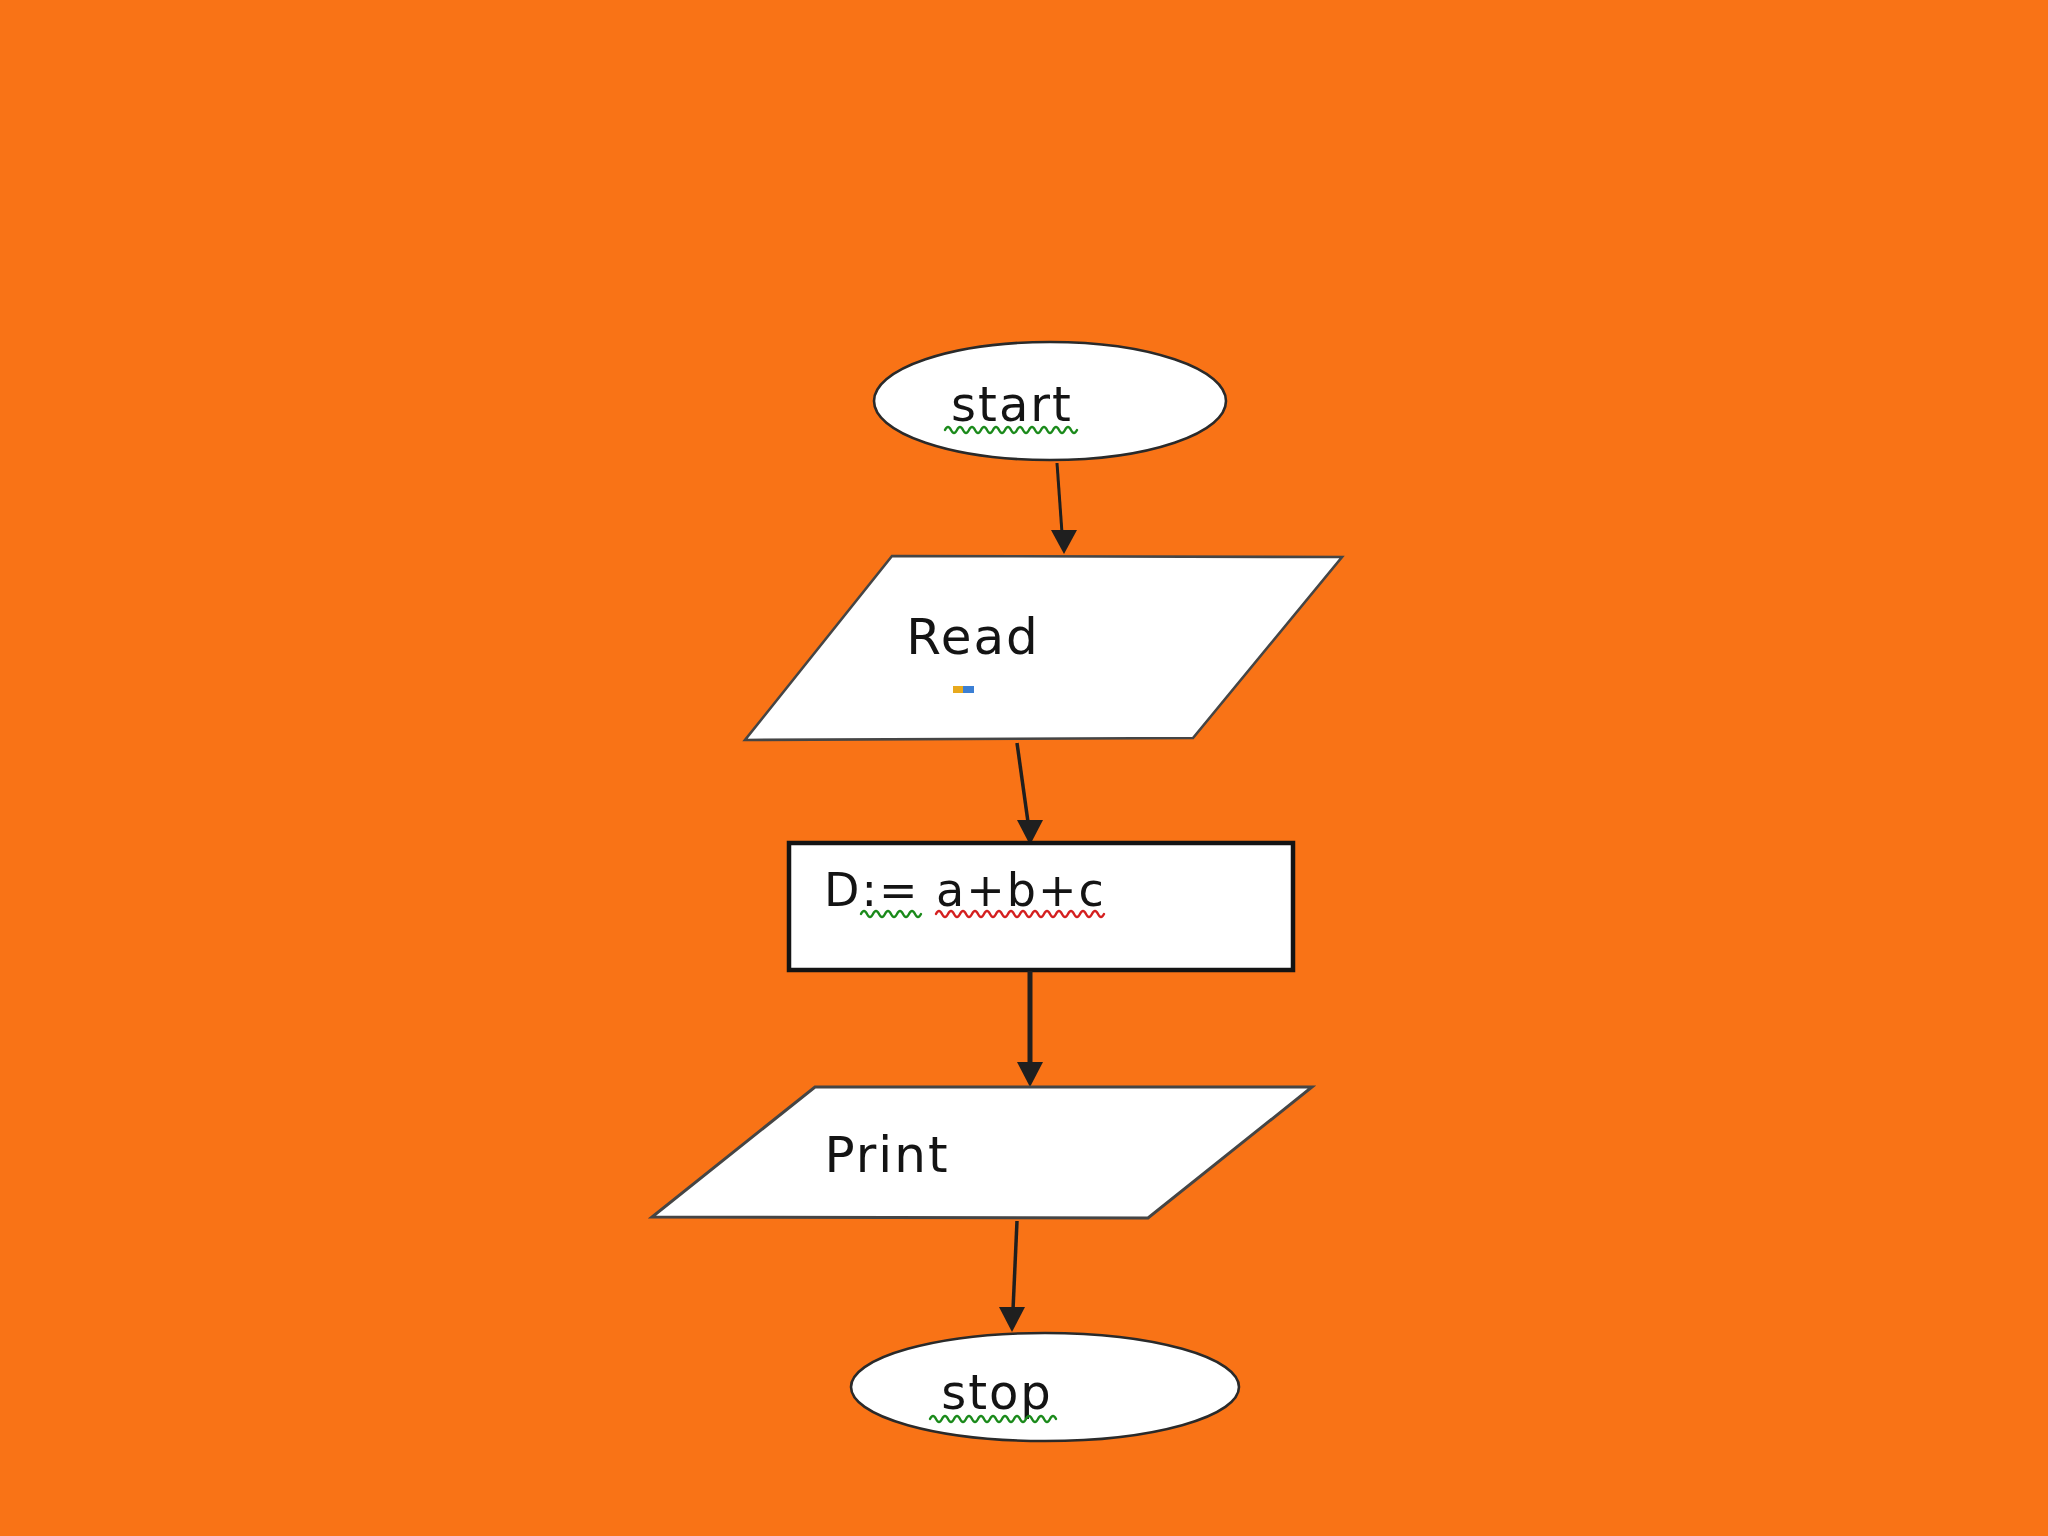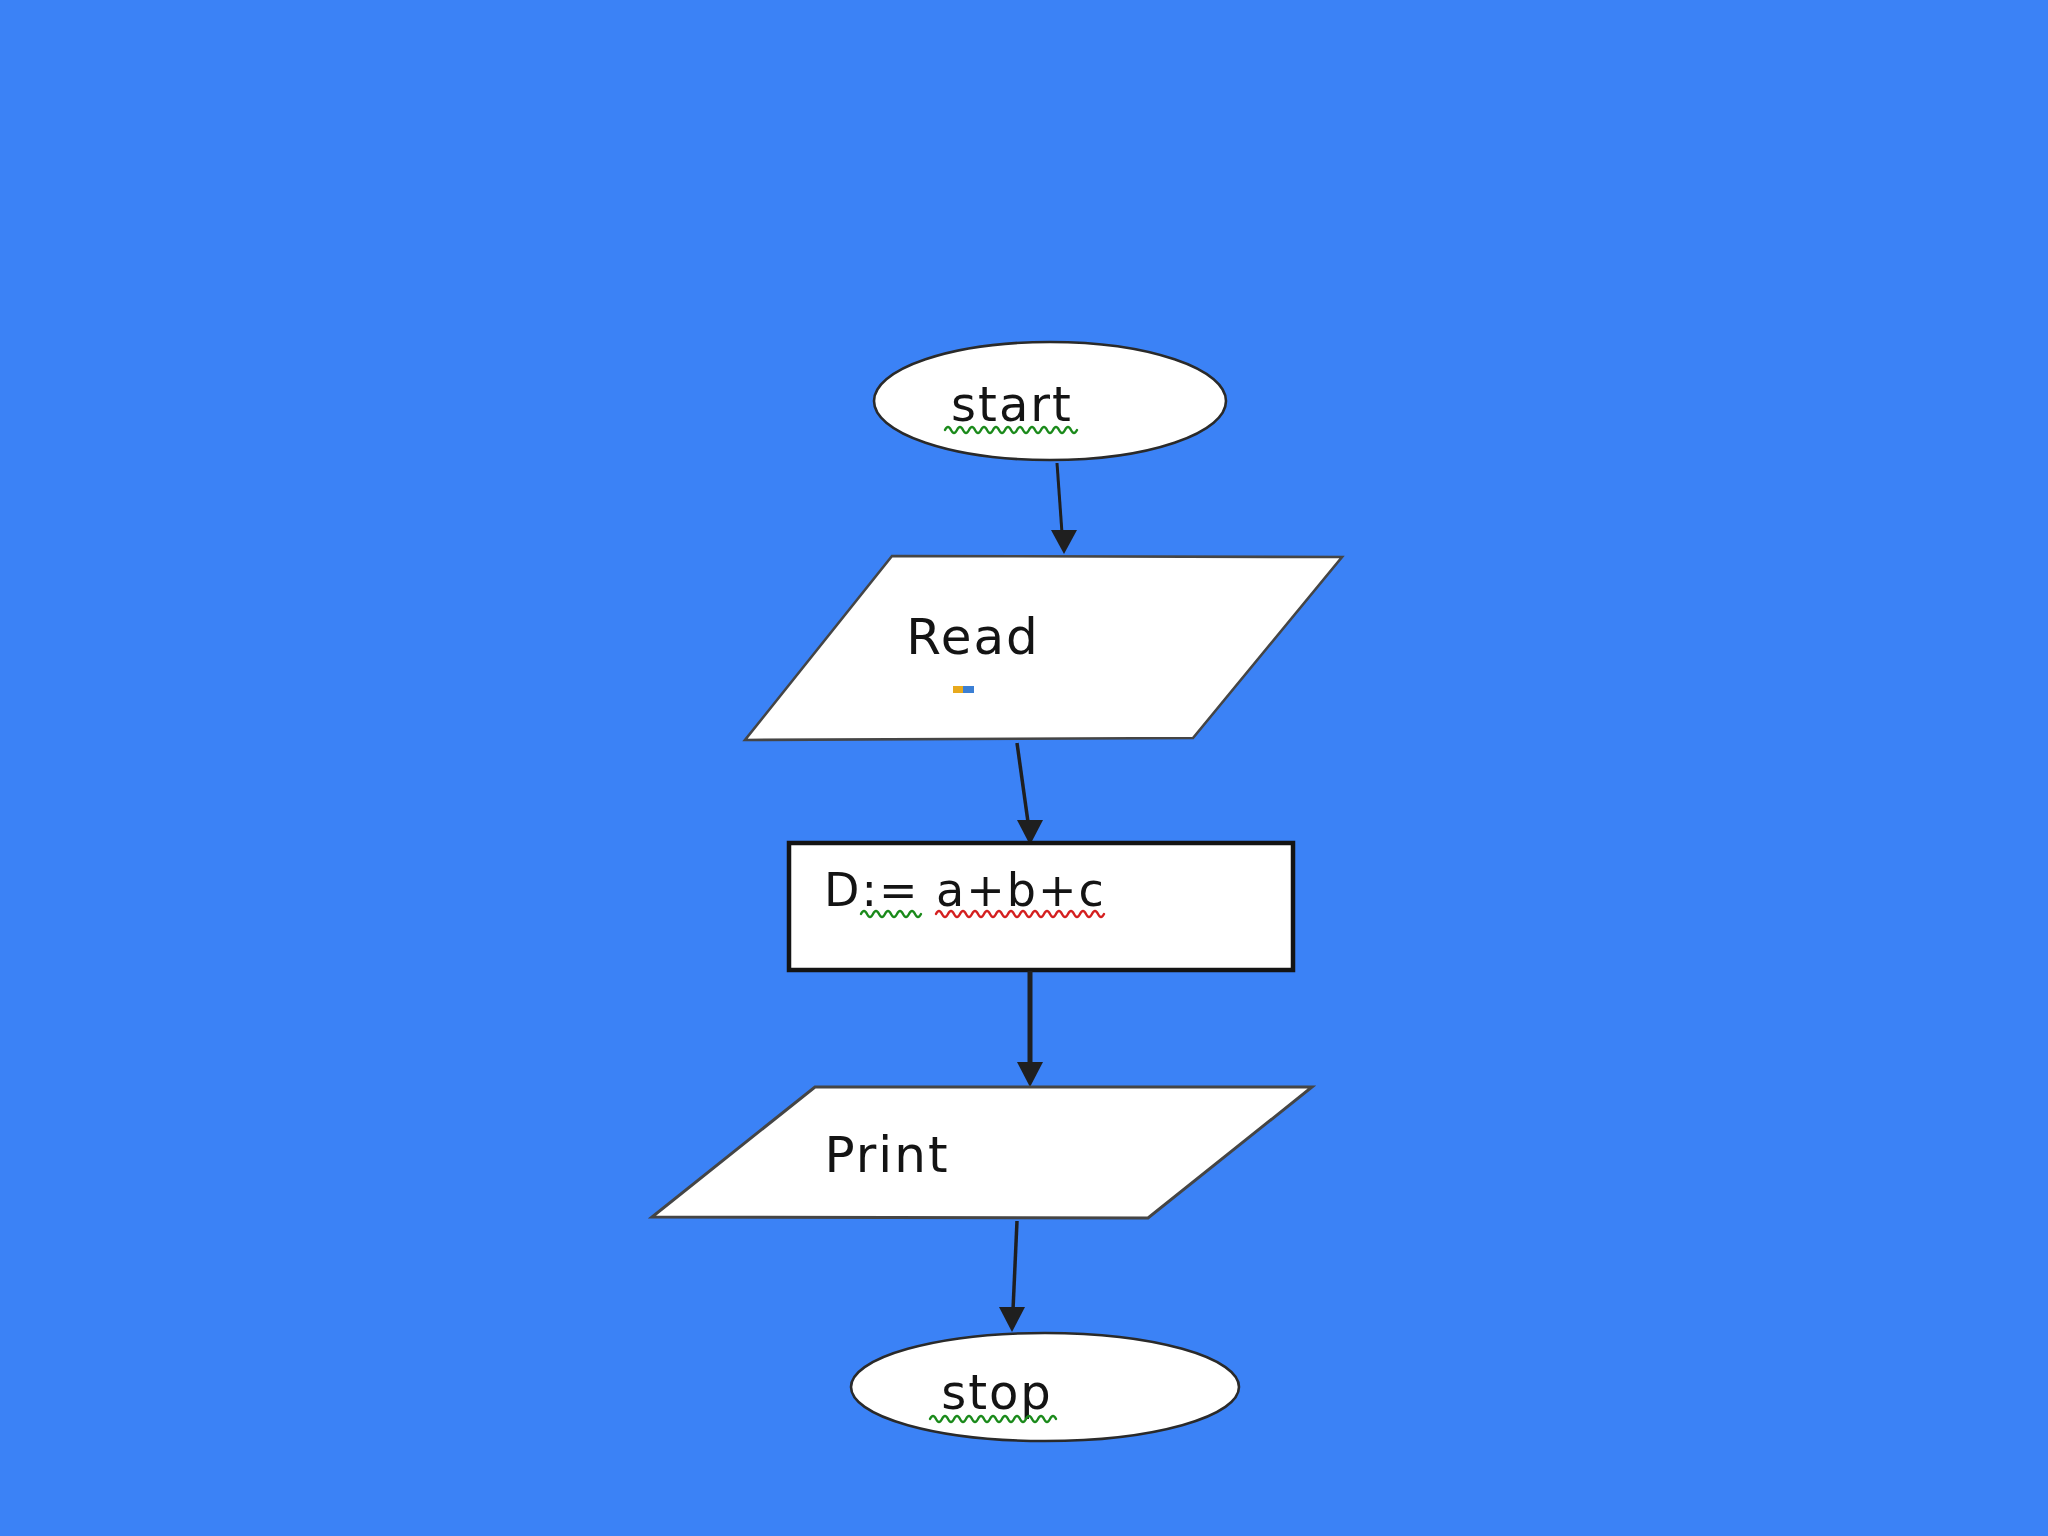--- a/index.html
+++ b/index.html
@@ -4,21 +4,21 @@
 <style>
   html, body {
     margin: 0;
     padding: 0;
     background: #ffffff;
   }
   .page {
     position: relative;
     width: 2048px;
     height: 1536px;
-    background: #3b82f6;
+    background: #f97316;
     overflow: hidden;
   }
   svg { display: block; }
   .label {
     font-family: "DejaVu Sans", "Liberation Sans", sans-serif;
     fill: #141414;
     letter-spacing: 2px;
   }
   .mid { text-anchor: middle; }
   .fs46 { font-size: 46px; }

